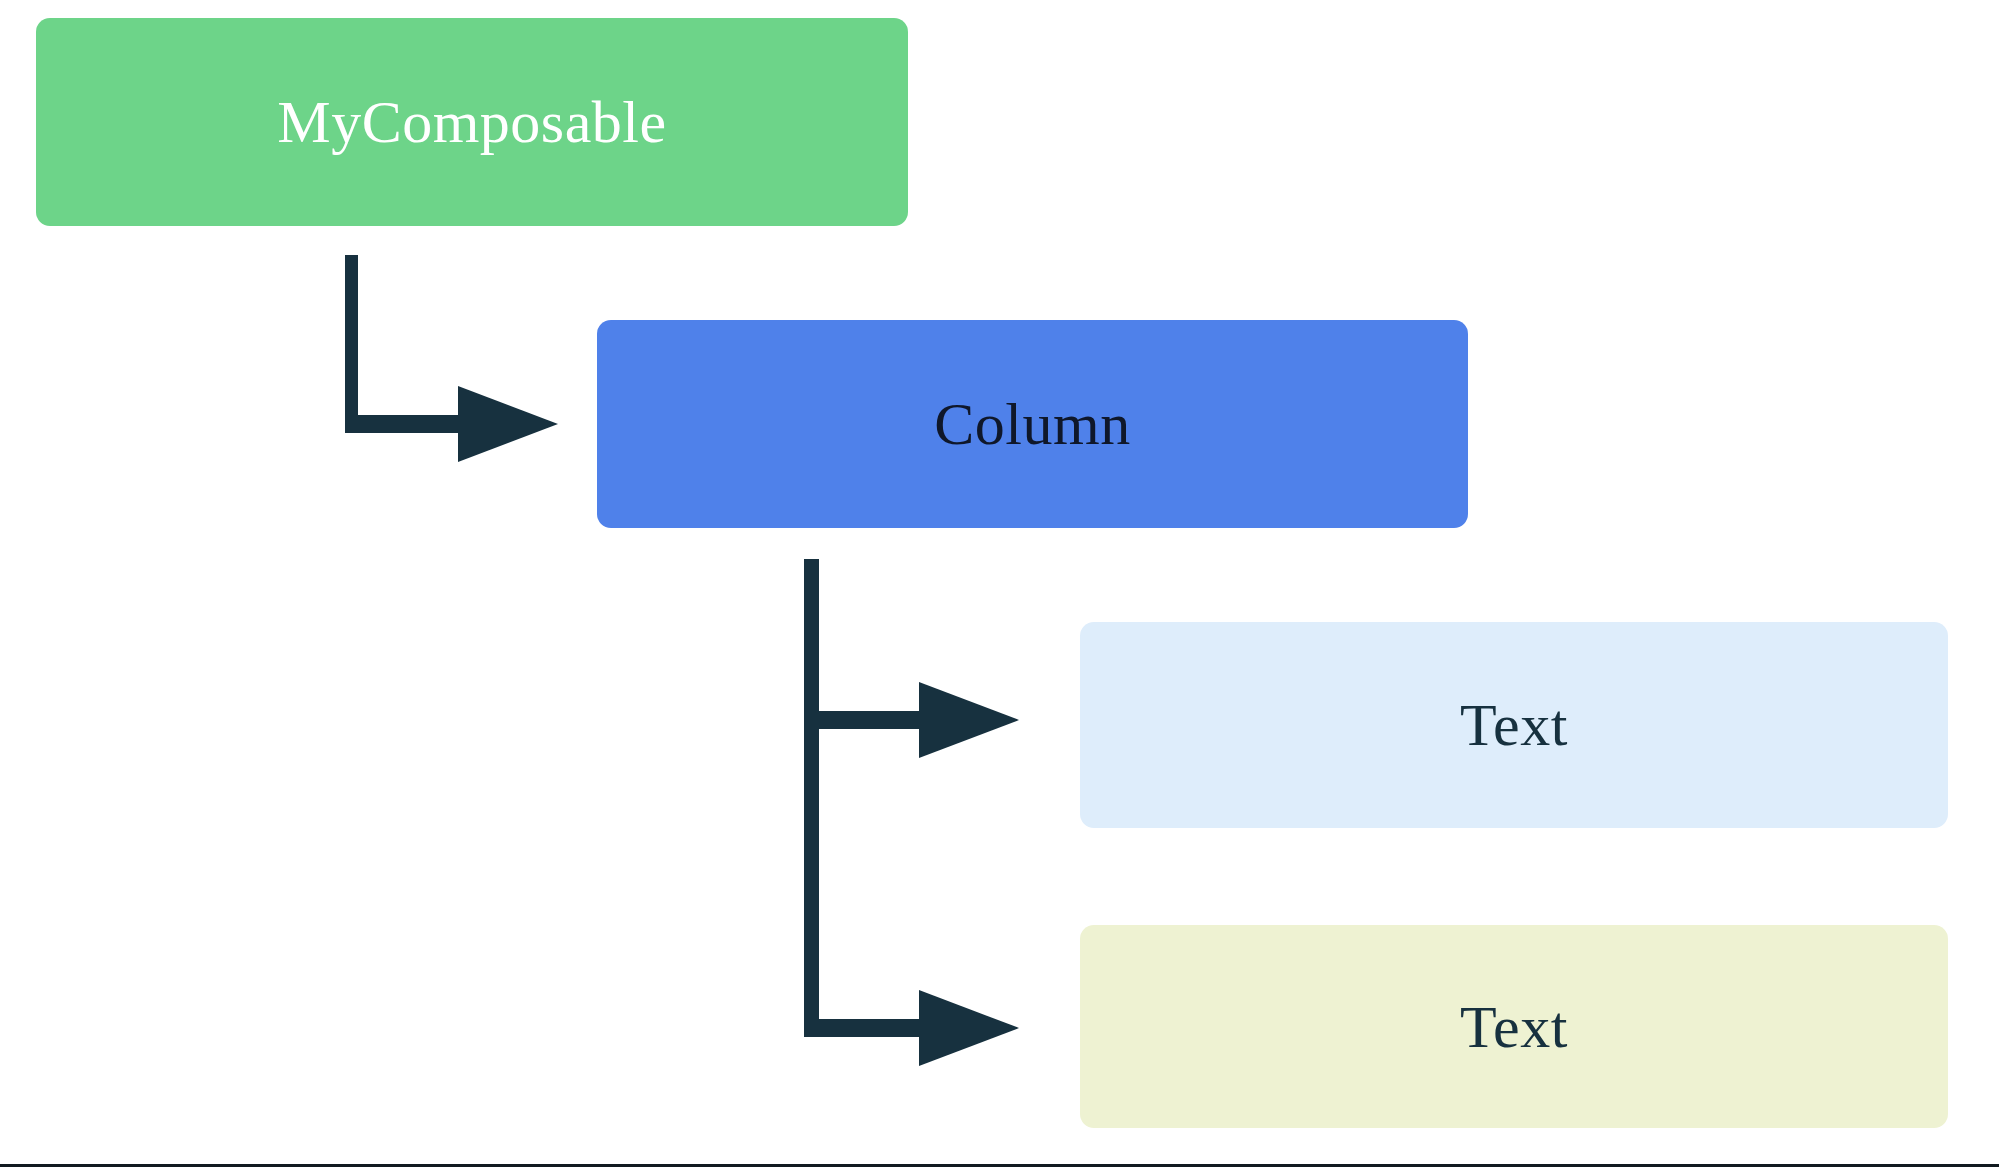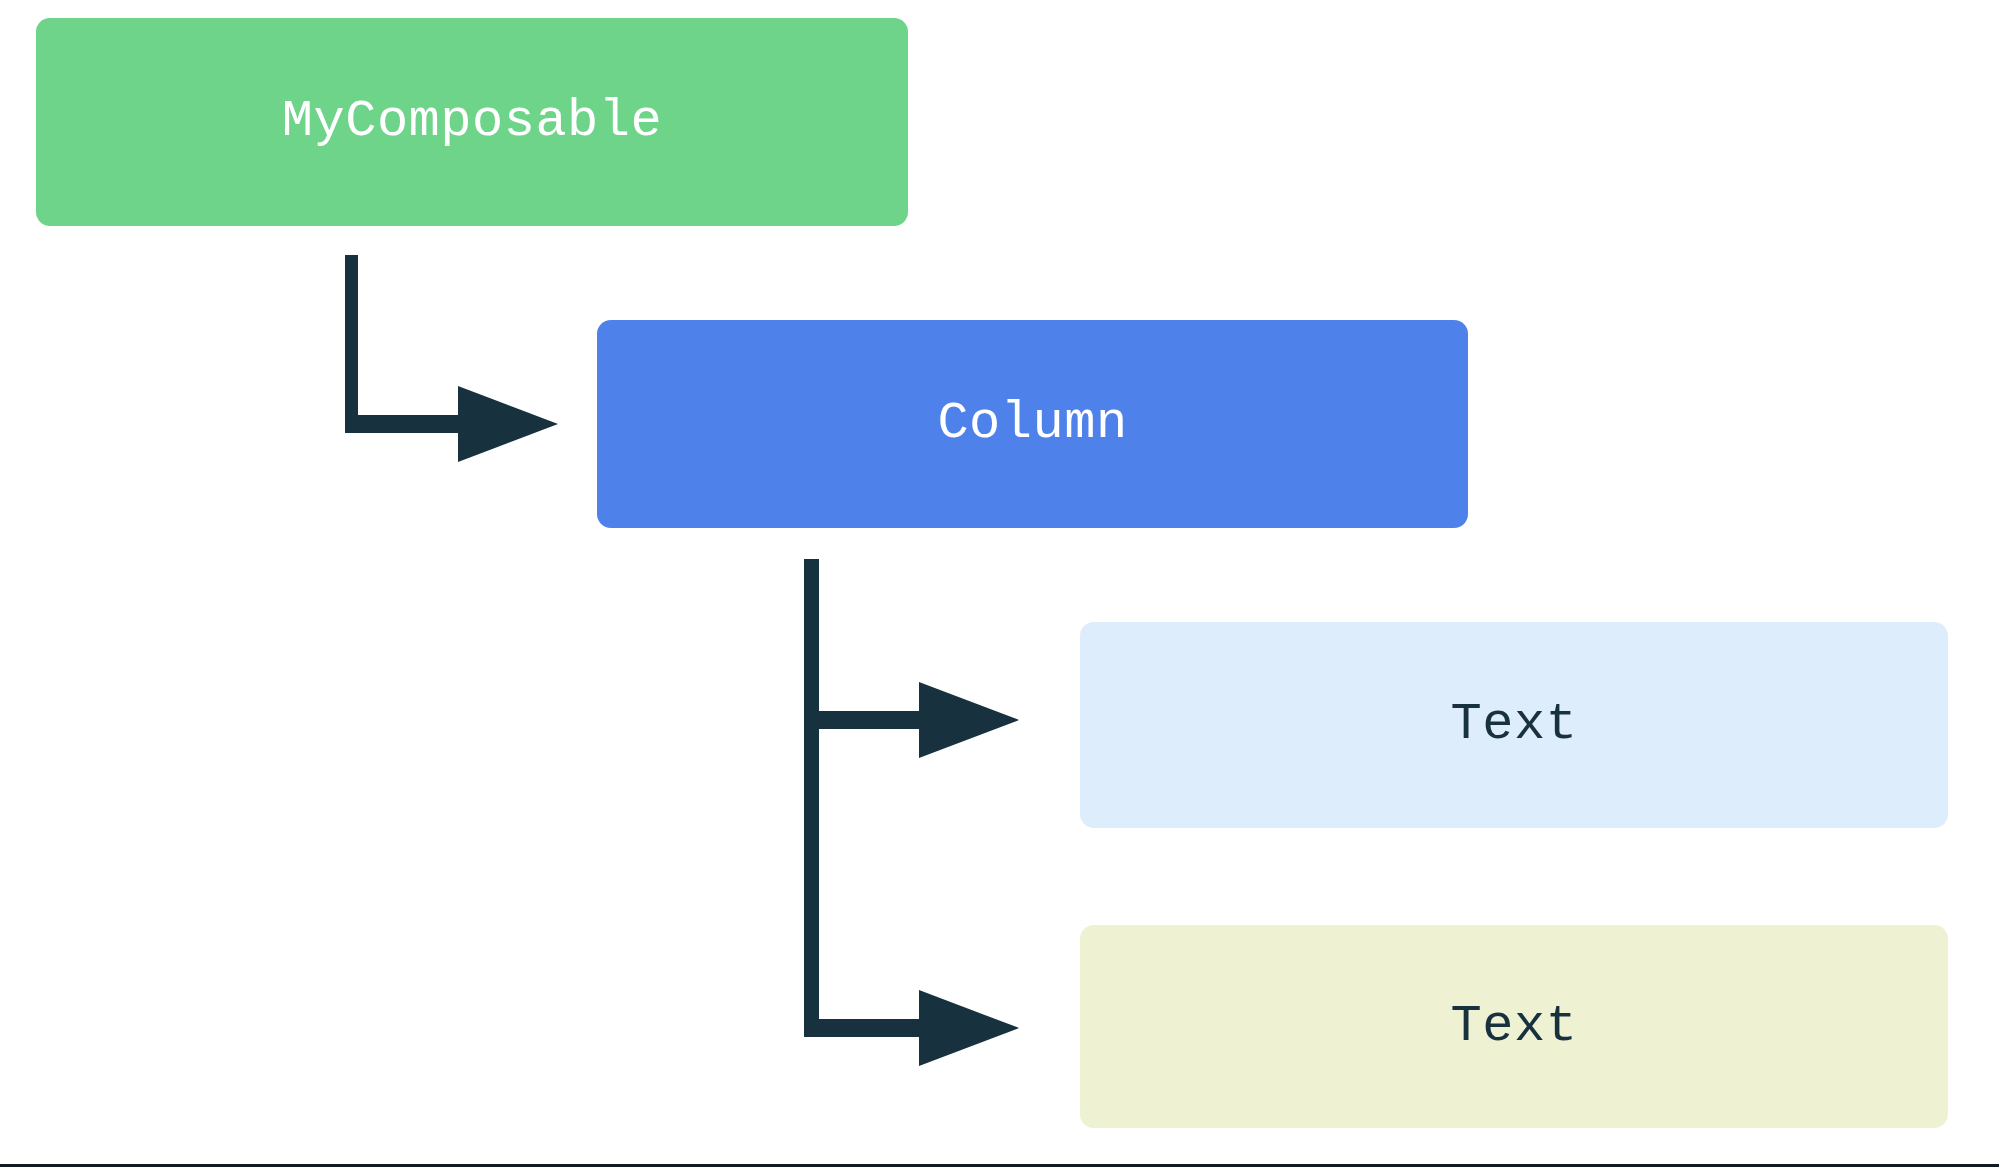--- a/index.html
+++ b/index.html
@@ -21,40 +21,40 @@
   }
   .node {
     position: absolute;
     border-radius: 14px;
     display: flex;
     align-items: center;
     justify-content: center;
     box-sizing: border-box;
   }
   .node-label {
-    font-size: 52px;
+    font-size: 60px;
     line-height: 1;
     font-weight: 400;
     letter-spacing: 0.5px;
     white-space: nowrap;
-    font-family: Liberation Mono, monospace;
+    font-family: Liberation Serif, serif;
   }
 
   
   #node-mycomposable {
     left: 36px;  top: 18px;   width: 872px;  height: 208px;
     background: #6DD489;
   }
   #node-mycomposable .node-label { color: #ffffff; }
 
   #node-column {
     left: 597px; top: 320px;  width: 871px;  height: 208px;
     background: #4F81EA;
   }
-  #node-column .node-label { color: #ffffff; }
+  #node-column .node-label { color: #0f172a; }
 
   #node-text-1 {
     left: 1080px; top: 622px;  width: 868px; height: 206px;
     background: #DEEDFB;
   }
   #node-text-1 .node-label { color: #17313F; }
 
   #node-text-2 {
     left: 1080px; top: 925px;  width: 868px; height: 203px;
     background: #EEF2D2;

